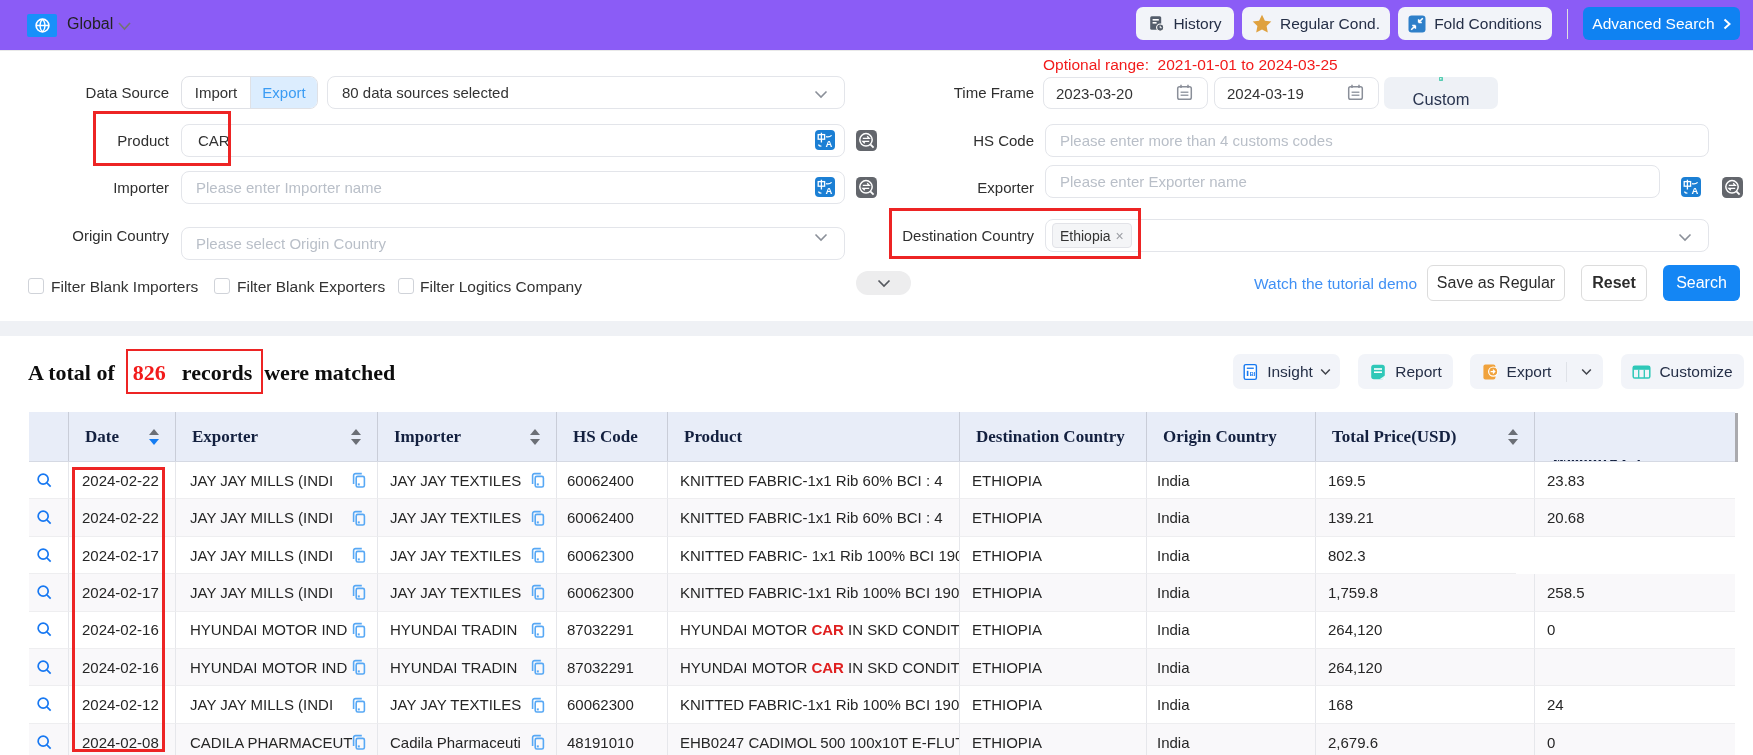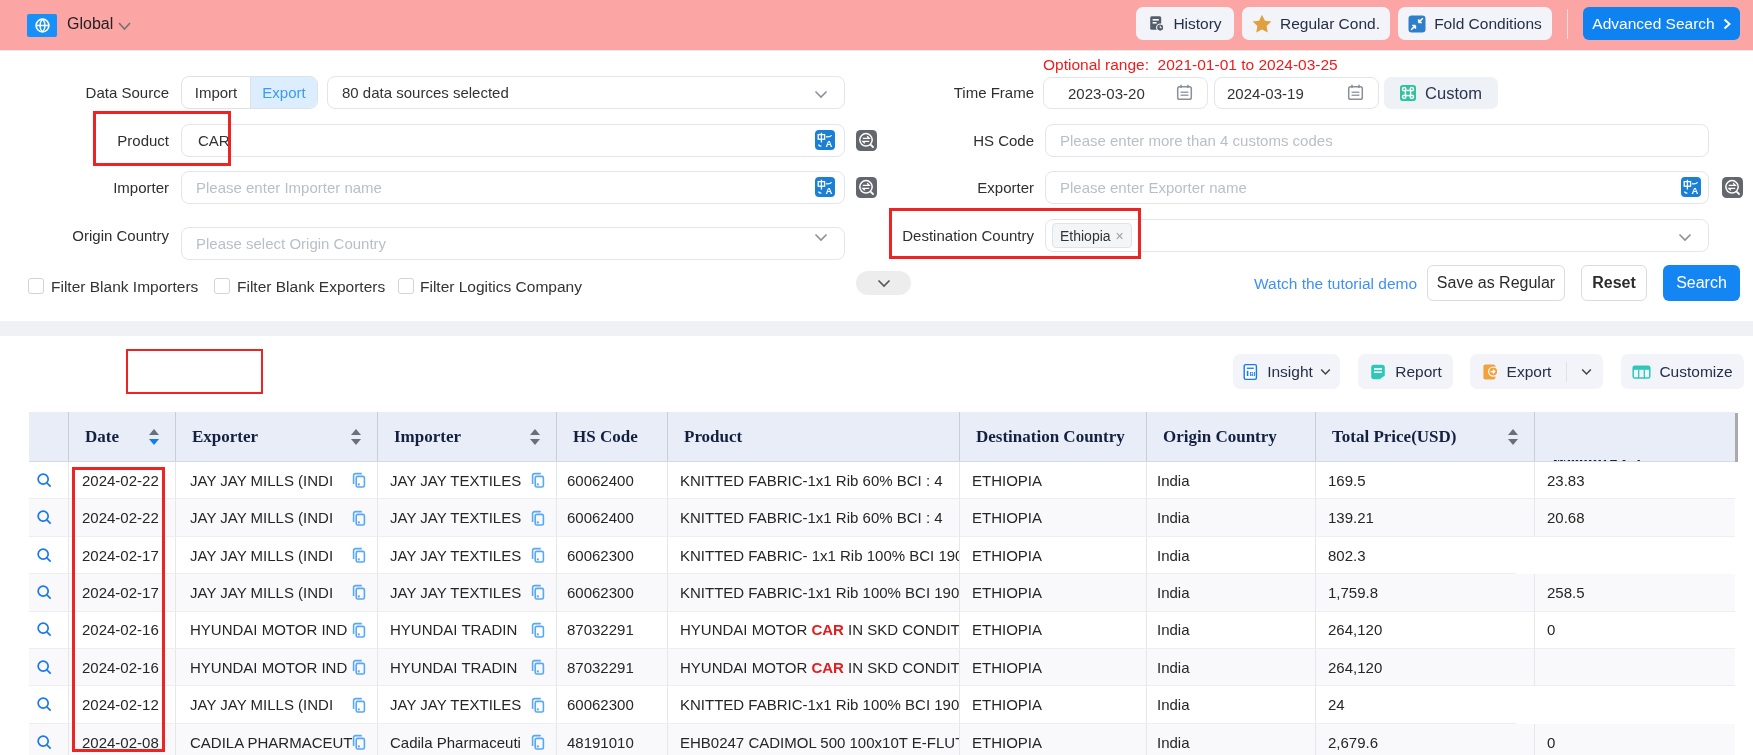--- a/index.html
+++ b/index.html
@@ -51,21 +51,21 @@
   .tr .c7 { padding-left:10px; }
   .tr .c8 { padding-left:12px; }
   .tr .c9 { padding-left:12px; }
   .th > div { padding-left:16px; }
   .rd { color:#e02020; font-weight:bold; }
 </style>
 </head>
 <body>
 <div id="page">
 
-  <div class="abs" id="topbar" style="left:0;top:0;width:1753px;height:51px;border-bottom:1px solid #e9e9e9;background:#fca5a5;">
+  <div class="abs" id="topbar" style="left:0;top:0;width:1753px;height:51px;border-bottom:1px solid #e9e9e9;background:#8b5cf6;">
     <div class="abs" style="left:27px;top:14px;width:30px;height:23px;background:#1890fa;border-radius:2px;display:flex;align-items:center;justify-content:center;">
       <svg width="17" height="17" viewBox="0 0 24 24">
           <circle cx="12" cy="12" r="9" fill="none" stroke="#fff" stroke-width="2.4"></circle>
           <path d="M12 3 a 13 13 0 0 0 0 18 M12 3 a 13 13 0 0 1 0 18 M3.5 12 h17" fill="none" stroke="#fff" stroke-width="2"></path>
         </svg>
     </div>
     <div class="abs" style="left:67px;top:15px;font-size:16px;color:#222;">Global</div>
     <svg class="abs" style="left:117px;top:21px;" width="15" height="10" viewBox="0 0 15 10">
         <path d="M2 2 L7.5 8 L13 2" fill="none" stroke="#737373" stroke-width="1.7"></path>
       </svg>
@@ -110,33 +110,33 @@
       <div style="width:69px;height:100%;border-right:1px solid #dfe1e6;display:flex;align-items:center;justify-content:center;font-size:15px;color:#333;">Import</div>
       <div style="flex:1;height:100%;background:#dcedfe;display:flex;align-items:center;justify-content:center;font-size:15px;color:#3b9cf4;">Export</div>
     </div>
     <div class="inp" style="left:327px;top:24px;width:518px;">80 data sources selected</div>
     <svg class="chev" style="left:814px;top:38px;" width="14" height="9" viewBox="0 0 14 9">
         <path d="M1.5 1.5 L7 7 L12.5 1.5" fill="none" stroke="#8b9099" stroke-width="1.6"></path>
       </svg>
 
     <div class="abs" style="left:1043px;top:4px;font-size:15.5px;color:#f21b1b;">Optional range:&nbsp; 2021-01-01 to 2024-03-25</div>
     <div class="lbl" style="left:880px;top:24px;width:154px;">Time Frame</div>
-    <div class="inp" style="left:1043px;top:25px;width:165px;height:32px;padding-left:24px;">2023-03-20</div>
+    <div class="inp" style="left:1043px;top:25px;width:165px;height:32px;padding-left:12px;">2023-03-20</div>
     <svg class="chev" style="left:1176px;top:32px;" width="17" height="17" viewBox="0 0 17 17">
         <rect x="1.7" y="2.8" width="13.6" height="12.4" rx="1.8" fill="none" stroke="#8a8f99" stroke-width="1.5"></rect>
         <path d="M5 0.8 v3.2 M12 0.8 v3.2" stroke="#8a8f99" stroke-width="1.5"></path>
         <path d="M4.6 8.2 h7.8 M4.6 11.2 h7.8" stroke="#9a9fa8" stroke-width="1.5"></path>
       </svg>
     <div class="inp" style="left:1214px;top:25px;width:165px;height:32px;padding-left:12px;">2024-03-19</div>
     <svg class="chev" style="left:1347px;top:32px;" width="17" height="17" viewBox="0 0 17 17">
         <rect x="1.7" y="2.8" width="13.6" height="12.4" rx="1.8" fill="none" stroke="#8a8f99" stroke-width="1.5"></rect>
         <path d="M5 0.8 v3.2 M12 0.8 v3.2" stroke="#8a8f99" stroke-width="1.5"></path>
         <path d="M4.6 8.2 h7.8 M4.6 11.2 h7.8" stroke="#9a9fa8" stroke-width="1.5"></path>
       </svg>
-    <div class="abs" style="left:1384px;top:25px;width:114px;height:32px;background:#eef1f6;border-radius:7px;display:flex;align-items:center;justify-content:center;gap:9px;">
+    <div class="abs" style="left:1384px;top:25px;width:114px;height:32px;background:#eef1f6;border-radius:7px;display:flex;align-items:center;justify-content:center;gap:9px;flex-direction:column;">
       <svg width="16" height="16" viewBox="0 0 20 20">
           <rect width="20" height="20" rx="3.5" fill="#2fc3a0"></rect>
           <rect x="6.8" y="6.8" width="6.4" height="6.4" fill="none" stroke="#fff" stroke-width="1.8"></rect>
           <circle cx="5.2" cy="5.2" r="2.1" fill="none" stroke="#fff" stroke-width="1.8"></circle>
           <circle cx="14.8" cy="5.2" r="2.1" fill="none" stroke="#fff" stroke-width="1.8"></circle>
           <circle cx="5.2" cy="14.8" r="2.1" fill="none" stroke="#fff" stroke-width="1.8"></circle>
           <circle cx="14.8" cy="14.8" r="2.1" fill="none" stroke="#fff" stroke-width="1.8"></circle>
         </svg>
       <span style="font-size:16.5px;color:#2a3550;">Custom</span>
     </div>
@@ -170,21 +170,21 @@
         <text x="10.6" y="17" font-size="9.5" font-weight="bold" fill="#fff" font-family="Liberation Sans">A</text>
       </svg>
     <svg class="chev" style="left:856px;top:125px;" width="21" height="21" viewBox="0 0 21 21">
         <rect width="21" height="21" rx="4.5" fill="#63666c"></rect>
         <circle cx="10" cy="9.8" r="6.2" fill="none" stroke="#fff" stroke-width="1.5"></circle>
         <path d="M6.8 8.3 h6.4 l-2 -2 M13.2 11.3 h-6.4 l2 2" fill="none" stroke="#fff" stroke-width="1.3"></path>
         <path d="M14.6 14.6 L17.6 17.6" stroke="#fff" stroke-width="1.8"></path>
       </svg>
 
     <div class="lbl" style="left:880px;top:119px;width:154px;">Exporter</div>
-    <div class="inp ph" style="left:1045px;top:119px;width:664px;">Please enter Exporter name</div>
+    <div class="inp ph" style="left:1045px;top:113px;width:615px;">Please enter Exporter name</div>
     <svg class="chev" style="left:1681px;top:125px;" width="20" height="20" viewBox="0 0 20 20">
         <rect width="20" height="20" rx="4" fill="#1b7fd4"></rect>
         <rect x="3.2" y="4.6" width="6.4" height="4.6" fill="none" stroke="#fff" stroke-width="1.3"></rect>
         <path d="M6.4 2.8 v9.8 M3.4 14.6 a3.4 3.4 0 0 0 3 1.6" fill="none" stroke="#fff" stroke-width="1.3"></path>
         <path d="M11 6.6 a5.5 5.5 0 0 0 5.6 -1.2" fill="none" stroke="#fff" stroke-width="1.3"></path>
         <text x="10.6" y="17" font-size="9.5" font-weight="bold" fill="#fff" font-family="Liberation Sans">A</text>
       </svg>
     <svg class="chev" style="left:1722px;top:125px;" width="21" height="21" viewBox="0 0 21 21">
         <rect width="21" height="21" rx="4.5" fill="#63666c"></rect>
         <circle cx="10" cy="9.8" r="6.2" fill="none" stroke="#fff" stroke-width="1.5"></circle>
@@ -221,20 +221,21 @@
 
     <div class="abs" style="left:1254px;top:223px;font-size:15.5px;color:#4090f4;">Watch the tutorial demo</div>
     <div class="abs" style="left:1427px;top:213px;width:138px;height:36px;border:1px solid #dcdcdc;border-radius:6px;display:flex;align-items:center;justify-content:center;font-size:16px;color:#2c2c2c;">Save as Regular</div>
     <div class="abs" style="left:1581px;top:213px;width:66px;height:36px;border:1px solid #dcdcdc;border-radius:6px;display:flex;align-items:center;justify-content:center;font-size:16px;color:#2c2c2c;font-weight:bold;">Reset</div>
     <div class="abs" style="left:1663px;top:213px;width:77px;height:36px;background:#1486f4;border-radius:6px;display:flex;align-items:center;justify-content:center;font-size:16px;color:#fff;">Search</div>
   </div>
 
   <div class="abs" style="left:0;top:321px;width:1753px;height:15px;background:#eff1f5;"></div>
 
   <div class="abs" id="results" style="left:0;top:336px;width:1753px;height:419px;background:#fff;">
+    <div class="abs" style="left:28px;top:24px;font-family:'Liberation Serif',serif;font-weight:bold;font-size:22px;color:#0d0d0d;">A total of<span style="color:#f21b1b;margin-left:18px;">826</span><span style="margin-left:16px;">records</span><span style="margin-left:12px;">were matched</span></div>
 
     <div class="btn-gray" style="left:1233px;top:18px;width:107px;height:35px;gap:7px;">
       <svg width="18" height="18" viewBox="0 0 18 18">
           <rect x="2.2" y="1.6" width="12.2" height="14.8" rx="1.6" fill="#fff" stroke="#1678f0" stroke-width="1.4"></rect>
           <rect x="4.8" y="4.6" width="7" height="1.3" fill="#1678f0"></rect>
           <rect x="4.8" y="7.8" width="1.6" height="5.2" fill="#1678f0"></rect>
           <text x="7.7" y="13.2" font-size="5.6" font-weight="bold" fill="#1678f0" font-family="Liberation Sans">BI</text>
         </svg>
       <span>Insight</span>
       <svg width="11" height="8" viewBox="0 0 11 8">
@@ -463,20 +464,21 @@
             </svg></div>
         <div class="c3">JAY JAY TEXTILES<svg class="cpy" width="16" height="17" viewBox="0 0 16 17">
               <rect x="5.2" y="4.4" width="8.2" height="10.6" rx="1.6" fill="none" stroke="#57a8f5" stroke-width="1.6"></rect>
               <path d="M10.8 1.6 H4.6 a2 2 0 0 0 -2 2 V12" fill="none" stroke="#57a8f5" stroke-width="1.6"></path>
               <rect x="6.8" y="11.4" width="2" height="2" fill="#57a8f5"></rect>
             </svg></div>
         <div class="c4">60062300</div>
         <div class="c5">KNITTED FABRIC-1x1 Rib 100% BCI 190</div>
         <div class="c6">ETHIOPIA</div>
         <div class="c7">India</div>
+        <div class="c8">168</div>
         <div class="c9">24</div>
       </div>
       <div class="trow tr alt">
         <div class="c0">
             <svg class="mag" width="17" height="17" viewBox="0 0 19 19">
               <circle cx="8" cy="8" r="5.6" fill="none" stroke="#1778f2" stroke-width="1.9"></circle>
               <path d="M12.2 12.2 L16.4 16.4" stroke="#1778f2" stroke-width="1.9"></path>
             </svg>
           </div>
         <div class="c1">2024-02-08</div>

